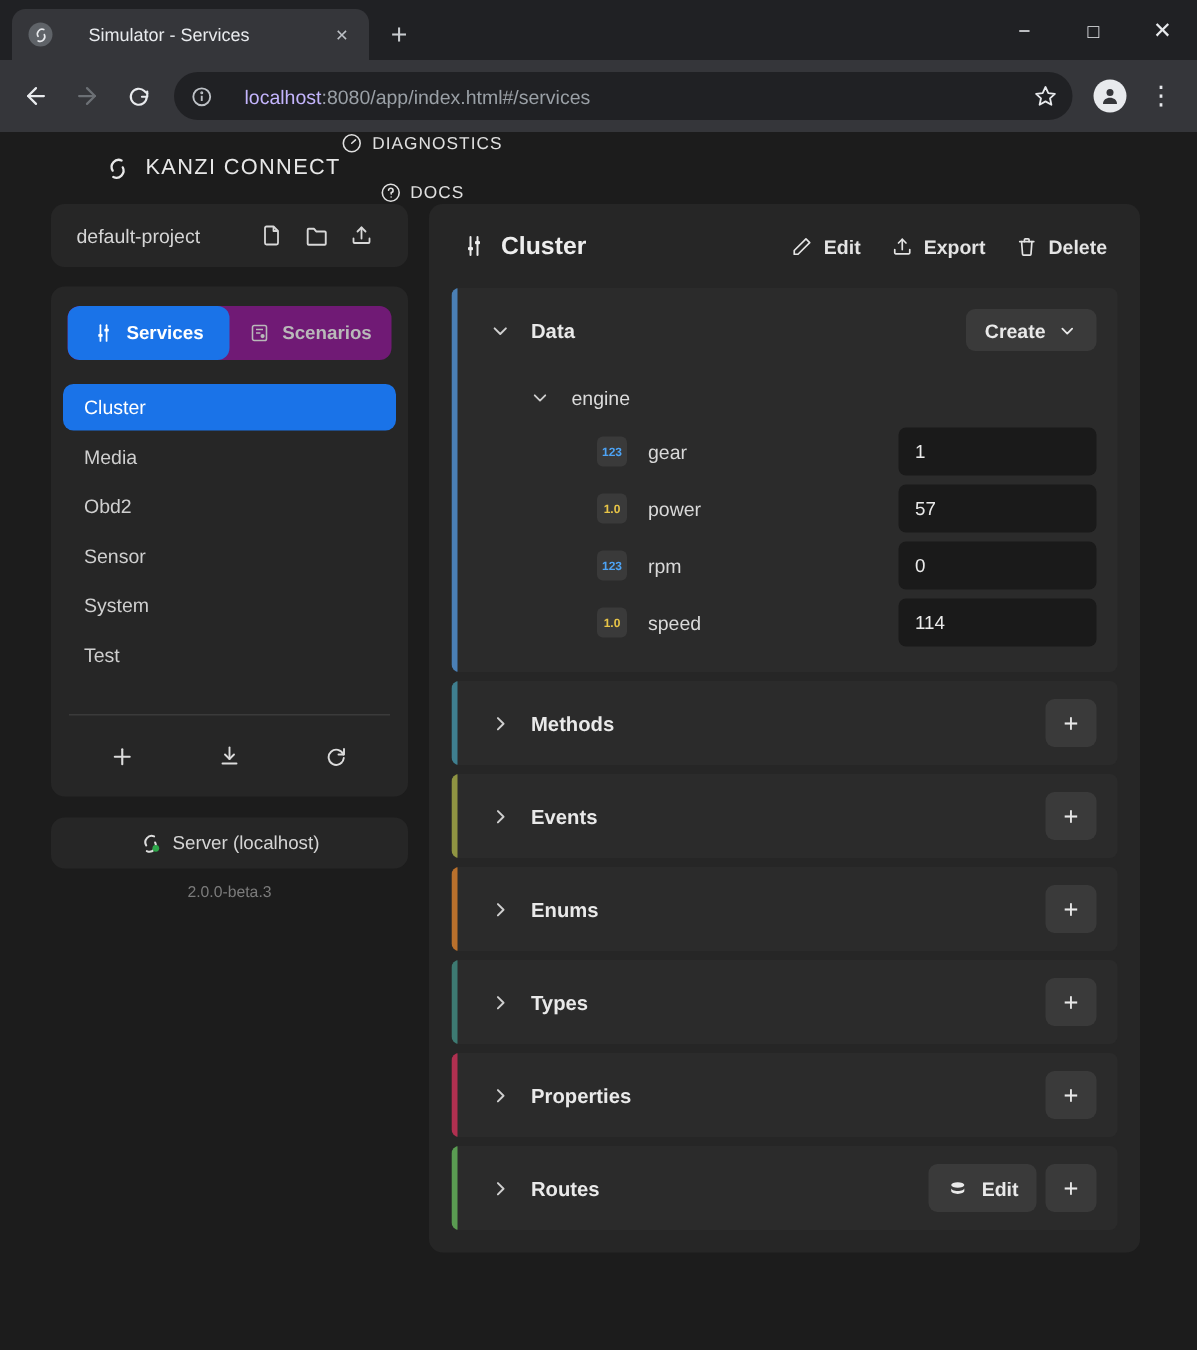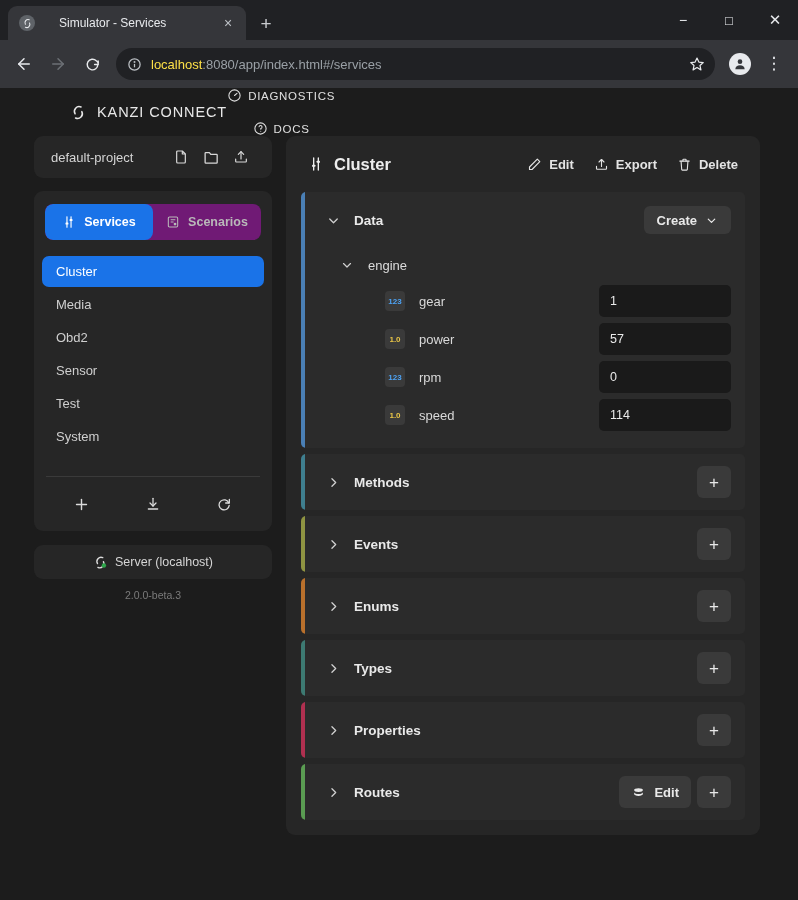--- a/index.html
+++ b/index.html
@@ -60,21 +60,21 @@
     display: flex; align-items: center; justify-content: center;
     color: #e8eaed; flex: 0 0 auto;
   }
   .tb-btn.disabled { color: #6c7075; }
   .omnibox {
     flex: 1 1 auto; height: 32px; background: #202124;
     border-radius: 16px; margin: 0 7px 0 6px;
     display: flex; align-items: center; padding: 0 10px 0 11px; gap: 9px;
   }
   .omni-url { font-size: 13px; color: #9aa0a6; white-space: nowrap; }
-  .omni-url .host { color: #fde047; }
+  .omni-url .host { color: #c4b5fd; margin-left: 12px; }
   .omni-star { margin-left: auto; color: #e8eaed; display:flex; }
   .profile-dot {
     width: 22px; height: 22px; border-radius: 50%;
     background: #e8eaed; display: flex; align-items: center;
     justify-content: center;
   }
   .kebab { color: #e8eaed; font-size: 17px; letter-spacing: 0; line-height: 0.7; }
 
   
   .app {
@@ -209,21 +209,21 @@
     display: flex; align-items: center; justify-content: center;
     color: #e9e9e9; font-size: 17px; line-height: 1;
   }
   .btn-edit-sm {
     background: #3a3a3a; border-radius: 6px; height: 32px;
     padding: 0 12px; display: flex; align-items: center; gap: 8px;
     color: #e9e9e9; font-size: 13px; font-weight: bold; margin-right: 6px;
   }
   .head-right { display: flex; align-items: center; }
 
-  .section-body { padding: 0 14px 14px 22px; }
+  .section-body { padding: 0 14px 14px 35px; }
   .group-head {
     display: flex; align-items: center; height: 34px;
     padding-left: 34px; color: #dcdcdc; font-size: 13px;
   }
   .group-head .chev { margin-right: 11px; margin-left: -20px; }
 
   .field-row {
     display: flex; align-items: center; height: 38px;
     padding-left: 62px; margin-bottom: 0;
   }
@@ -414,24 +414,24 @@
           <div class="svc-item">
               <span>Media</span>
             </div>
           <div class="svc-item">
               <span>Obd2</span>
             </div>
           <div class="svc-item">
               <span>Sensor</span>
             </div>
           <div class="svc-item">
+              <span>System</span>
+            </div>
+          <div class="svc-item">
               <span>Test</span>
-            </div>
-          <div class="svc-item">
-              <span>System</span>
             </div>
         </div>
 
         <div class="svc-divider"></div>
 
         <div class="svc-actions">
           <div class="svc-action">
             <svg width="17" height="17" viewBox="0 0 24 24" fill="none" stroke="currentColor" stroke-width="2" stroke-linecap="round">
                 <line x1="12" y1="5" x2="12" y2="19"></line>
                 <line x1="5" y1="12" x2="19" y2="12"></line>

